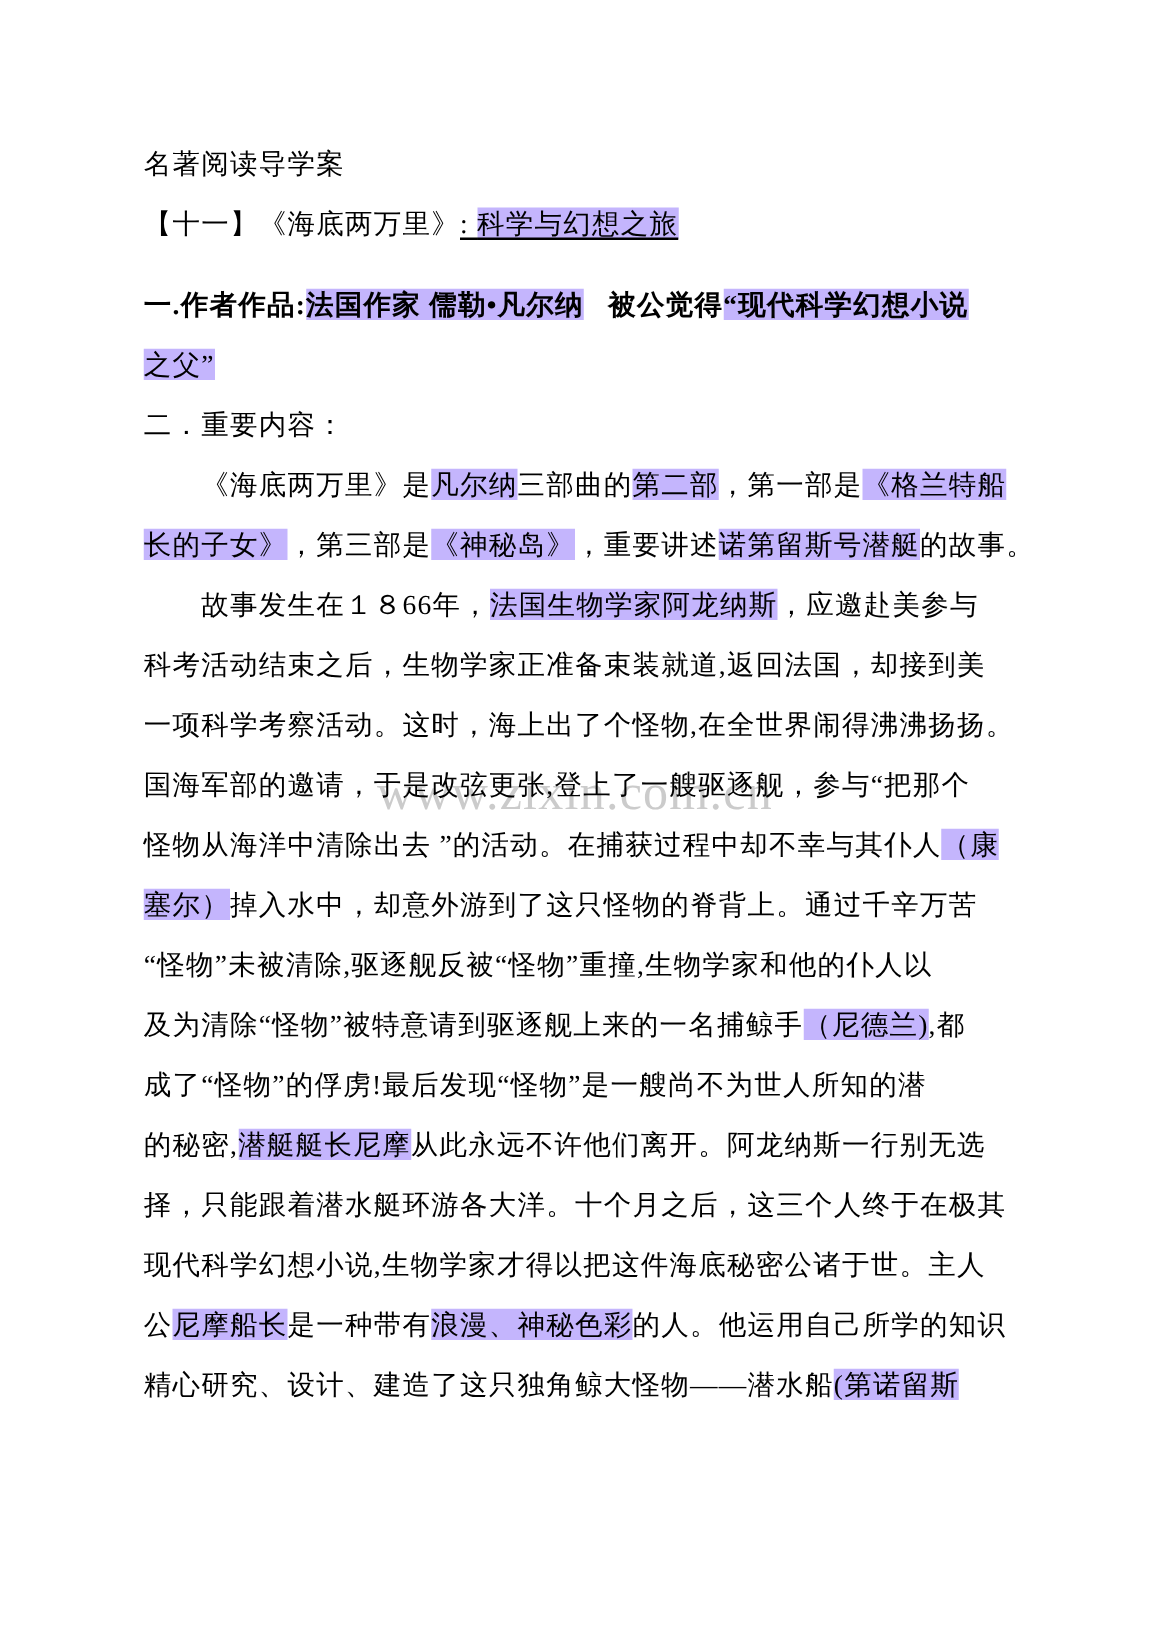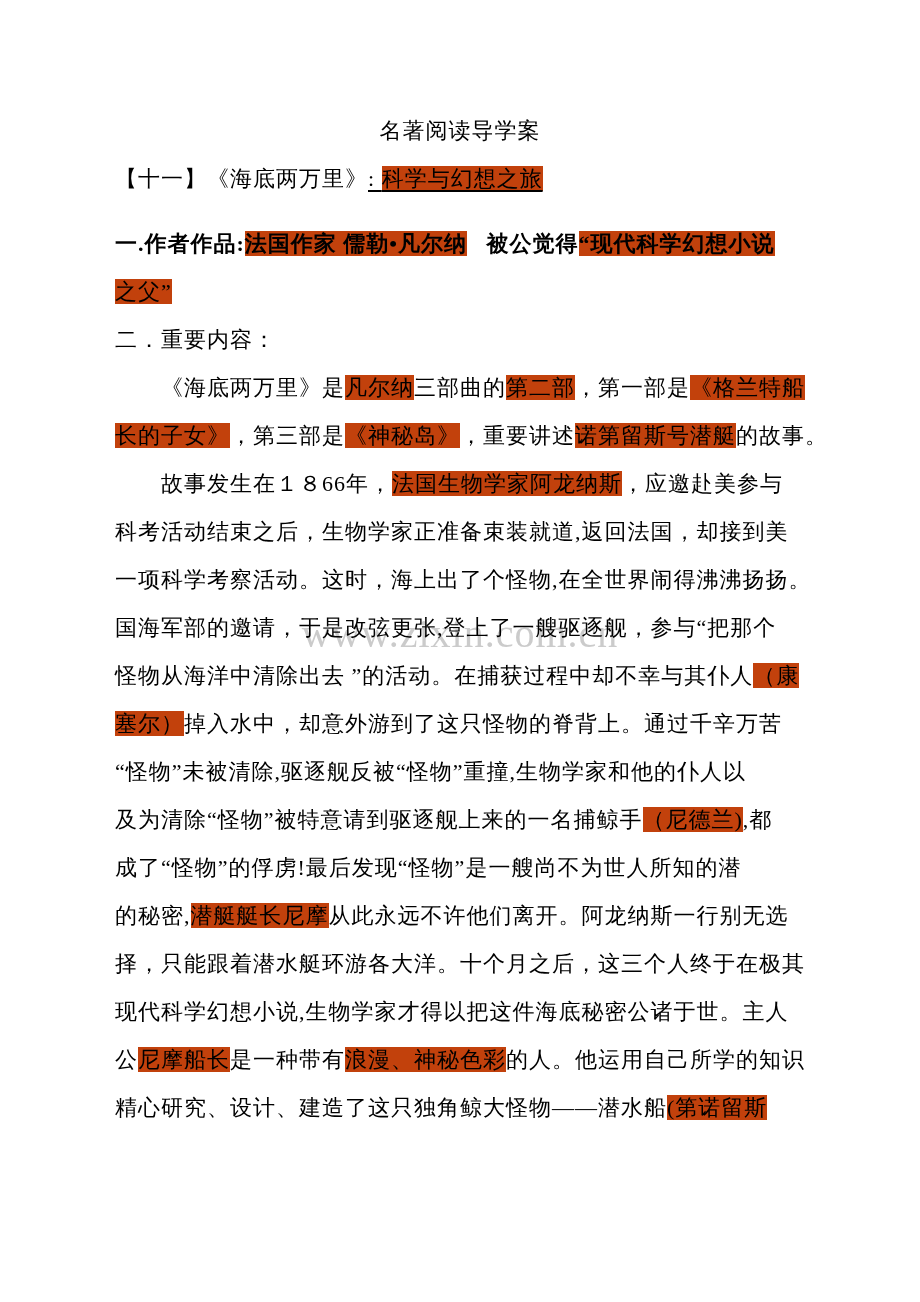--- a/index.html
+++ b/index.html
@@ -18,25 +18,25 @@
     padding: 107px 115px 0 115px;
   }
   .line {
     white-space: pre;
     font-size: 22px;
     line-height: 48px;
     height: 48px;
     letter-spacing: 1px;
     text-align: left;
   }
-  .line.center { text-align: center; }
+  .line.center { text-align: left; }
   .line.indent { text-indent: 46px; }
   .line.space-before { margin-top: 17px; font-weight: bold; }
   .seg { }
-  .hl { background: #c2410c; }
+  .hl { background: #c4b5fd; }
   .ul { text-decoration: underline; text-underline-offset: 4px; }
   .watermark {
     position: absolute;
     z-index: 0;
     top: 610px;
     left: 50%;
     transform: translateX(-50%);
     font-family: Liberation Serif, serif;
     font-size: 40px;
     letter-spacing: 1px;

